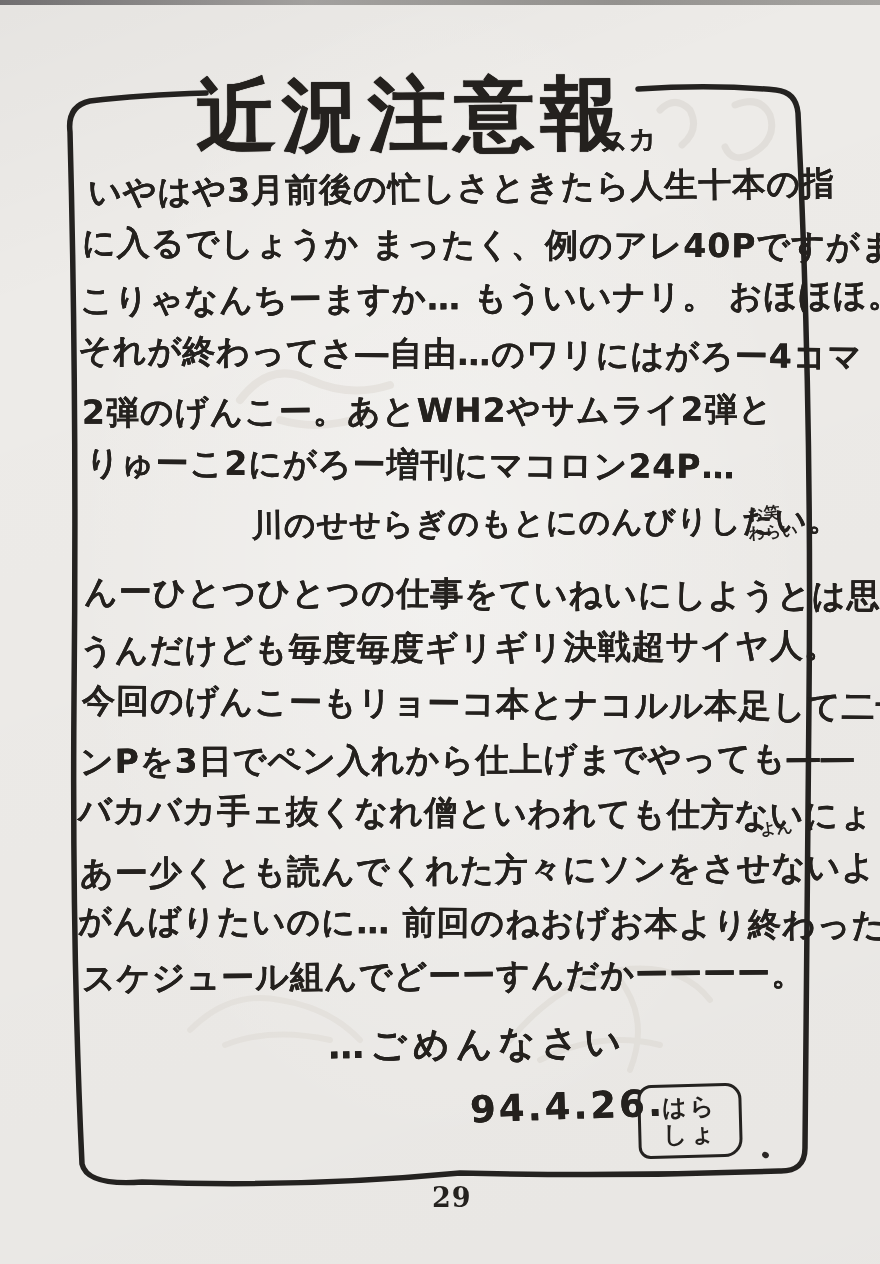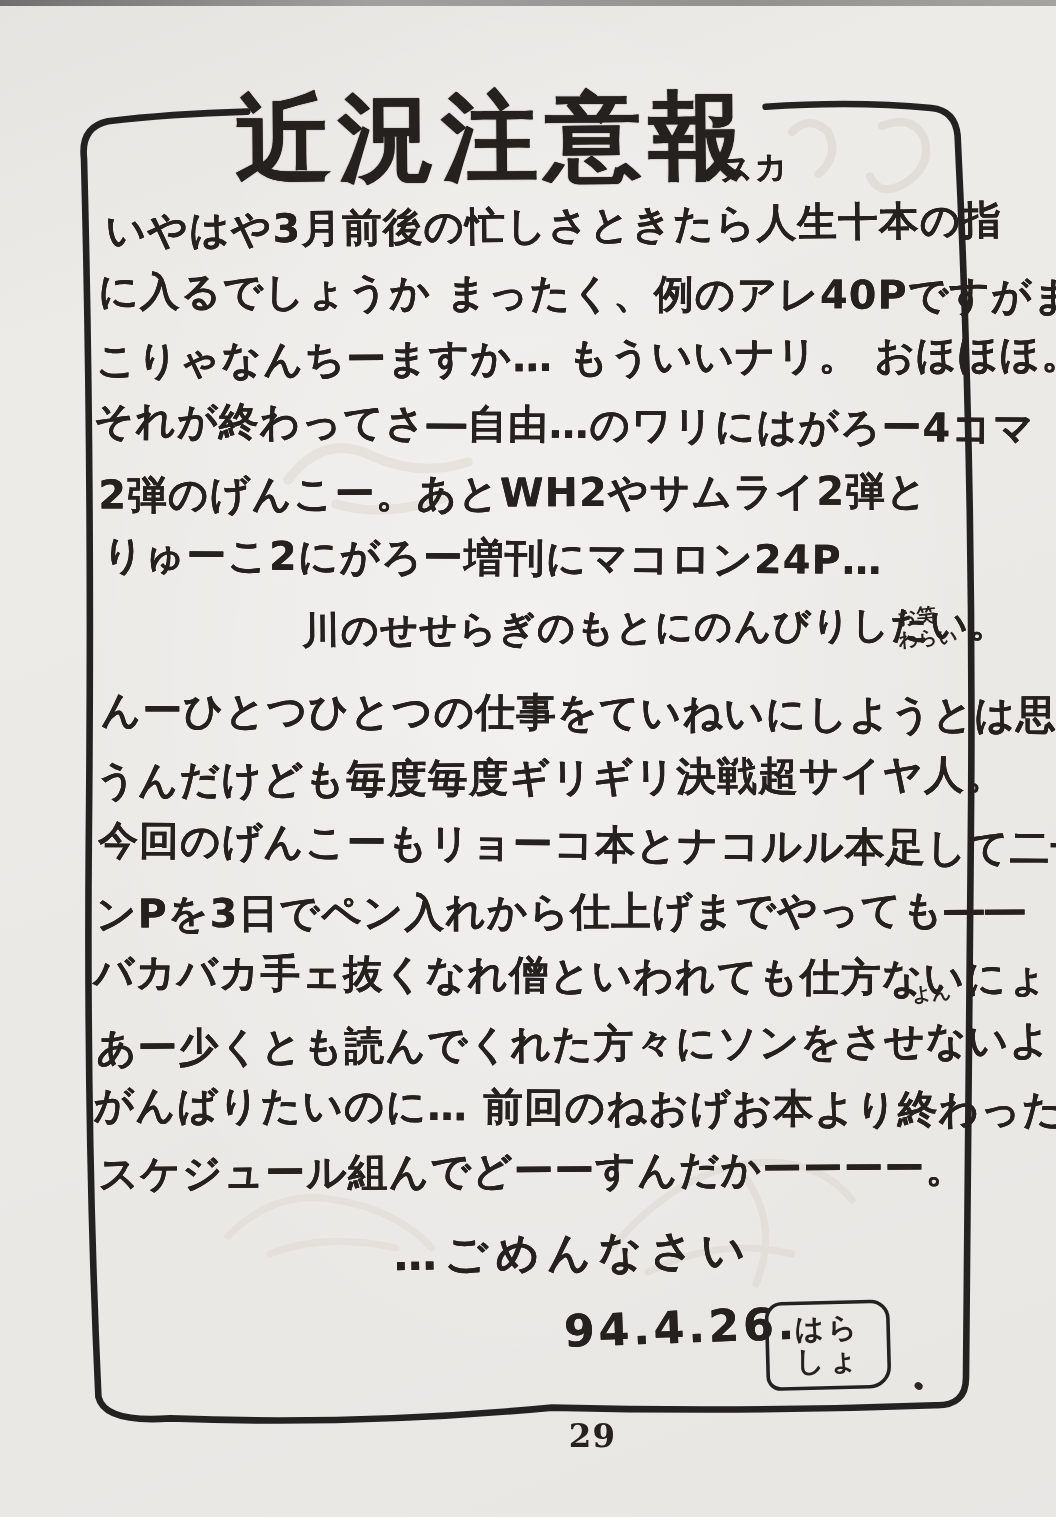--- a/index.html
+++ b/index.html
@@ -56,21 +56,21 @@
     line-height:27px;
   }
   .stamp span{ font-size:24px; font-weight:700; letter-spacing:3px; }
   .stamp-period{
     position:absolute; width:7px; height:6px; border-radius:50%;
     background:#2a2724; transform:rotate(35deg);
   }
   .page-number{
     position:absolute;
     font-family:"DejaVu Serif", serif;
-    font-weight:700; font-size:27px; letter-spacing:1px;margin-left:42px;
+    font-weight:700; font-size:27px; letter-spacing:1px;
   }
   .ghost{ position:absolute; opacity:.55; pointer-events:none; }
 </style>
 </head>
 <body>
 
 <div class="paper-vignette"></div>
 <div class="scan-edge"></div>
 
 <svg class="ghost" style="left:640px; top:80px;" width="170" height="130" viewBox="0 0 170 130">

